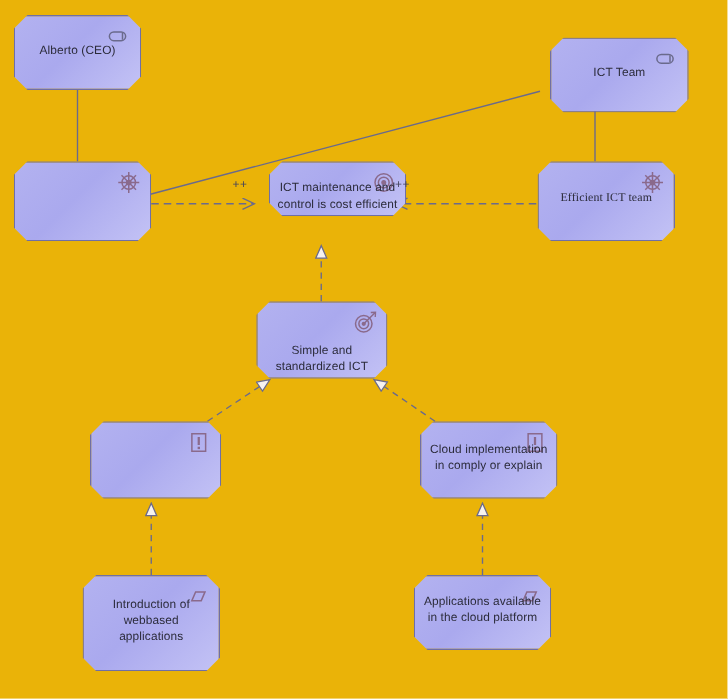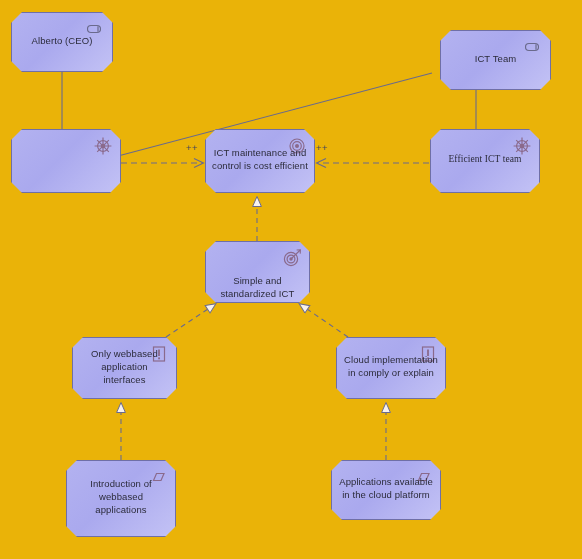--- a/index.html
+++ b/index.html
@@ -118,21 +118,21 @@
     <svg class="node-icon" viewBox="0 0 20 20">
       <circle cx="10" cy="10" r="5.4" fill="none" stroke="#8a6a8c" stroke-width="1.2"></circle>
       <circle cx="10" cy="10" r="1.7" fill="none" stroke="#8a6a8c" stroke-width="1.2"></circle>
       <line x1="10" y1="1.6" x2="10" y2="18.4" stroke="#8a6a8c" stroke-width="1.2"></line>
       <line x1="1.6" y1="10" x2="18.4" y2="10" stroke="#8a6a8c" stroke-width="1.2"></line>
       <line x1="4.2" y1="4.2" x2="15.8" y2="15.8" stroke="#8a6a8c" stroke-width="1.1"></line>
       <line x1="15.8" y1="4.2" x2="4.2" y2="15.8" stroke="#8a6a8c" stroke-width="1.1"></line>
     </svg>
   </div>
 
-  <div class="node" style="left:205px; top:129px; width:110px; height:64px;">
+  <div class="node" style="left:215px; top:129px; width:110px; height:44px;align-items:flex-end;">
     <svg class="node-icon" viewBox="0 0 20 20">
       <circle cx="10" cy="10" r="7" fill="none" stroke="#8a6a8c" stroke-width="1.2"></circle>
       <circle cx="10" cy="10" r="4.3" fill="none" stroke="#8a6a8c" stroke-width="1.2"></circle>
       <circle cx="10" cy="10" r="2" fill="#8a6a8c"></circle>
     </svg>
     <span class="node-label">ICT maintenance and
 control is cost efficient</span>
   </div>
 
   <div class="node" style="left:430px; top:129px; width:110px; height:64px;font-family:Liberation Serif, serif;">
@@ -158,22 +158,20 @@
     <span class="node-label">Simple and
 standardized ICT</span>
   </div>
 
   <div class="node" style="left:72px; top:337px; width:105px; height:62px;">
     <svg class="node-icon" viewBox="0 0 20 20">
       <rect x="4.5" y="3" width="11" height="14" fill="none" stroke="#8a6a8c" stroke-width="1.2"></rect>
       <line x1="10" y1="5.6" x2="10" y2="12" stroke="#8a6a8c" stroke-width="1.8"></line>
       <rect x="9.1" y="13.4" width="1.9" height="1.9" fill="#8a6a8c"></rect>
     </svg>
-    <span class="node-label">Only webbased
-application interfaces</span>
   </div>
 
   <div class="node" style="left:336px; top:337px; width:110px; height:62px;">
     <svg class="node-icon" viewBox="0 0 20 20">
       <rect x="4.5" y="3" width="11" height="14" fill="none" stroke="#8a6a8c" stroke-width="1.2"></rect>
       <line x1="10" y1="5.6" x2="10" y2="12" stroke="#8a6a8c" stroke-width="1.8"></line>
       <rect x="9.1" y="13.4" width="1.9" height="1.9" fill="#8a6a8c"></rect>
     </svg>
     <span class="node-label">Cloud implementation
 in comply or explain</span>

